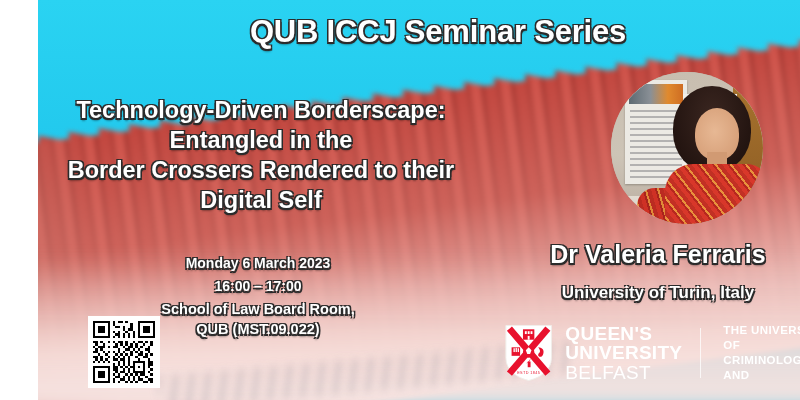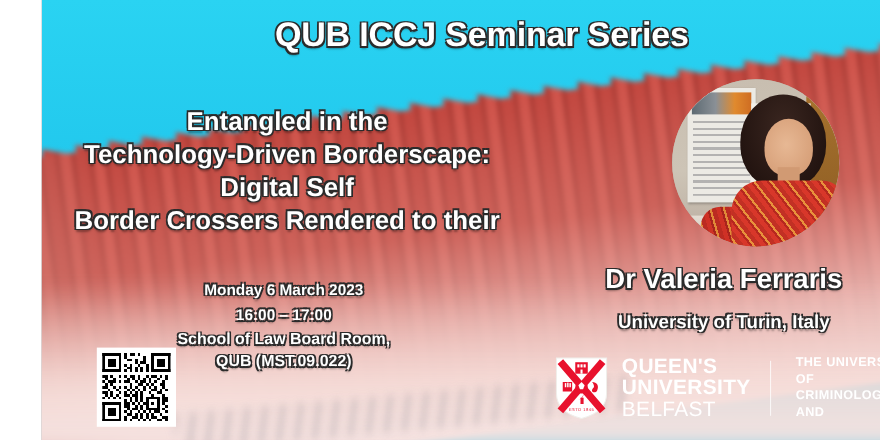--- a/index.html
+++ b/index.html
@@ -371,24 +371,24 @@
     <div class="wall-fade"></div>
     <div class="wall-left-fade"></div>
   </div>
 
   <div class="ground"></div>
   <div class="ground-rail"></div>
 
   <div class="header outlined">QUB ICCJ Seminar Series</div>
 
   <div class="talk-title outlined">
+    <div>Technology-Driven Borderscape:</div>
     <div>Entangled in the</div>
-    <div>Technology-Driven Borderscape:</div>
+    <div>Border Crossers Rendered to their</div>
     <div>Digital Self</div>
-    <div>Border Crossers Rendered to their</div>
   </div>
 
   <div class="when outlined">
     <div>Monday 6 March 2023</div>
     <div>16:00 – 17:00</div>
   </div>
 
   <div class="venue outlined">
     <div>School of Law Board Room,</div>
     <div>QUB (MST.09.022)</div>

